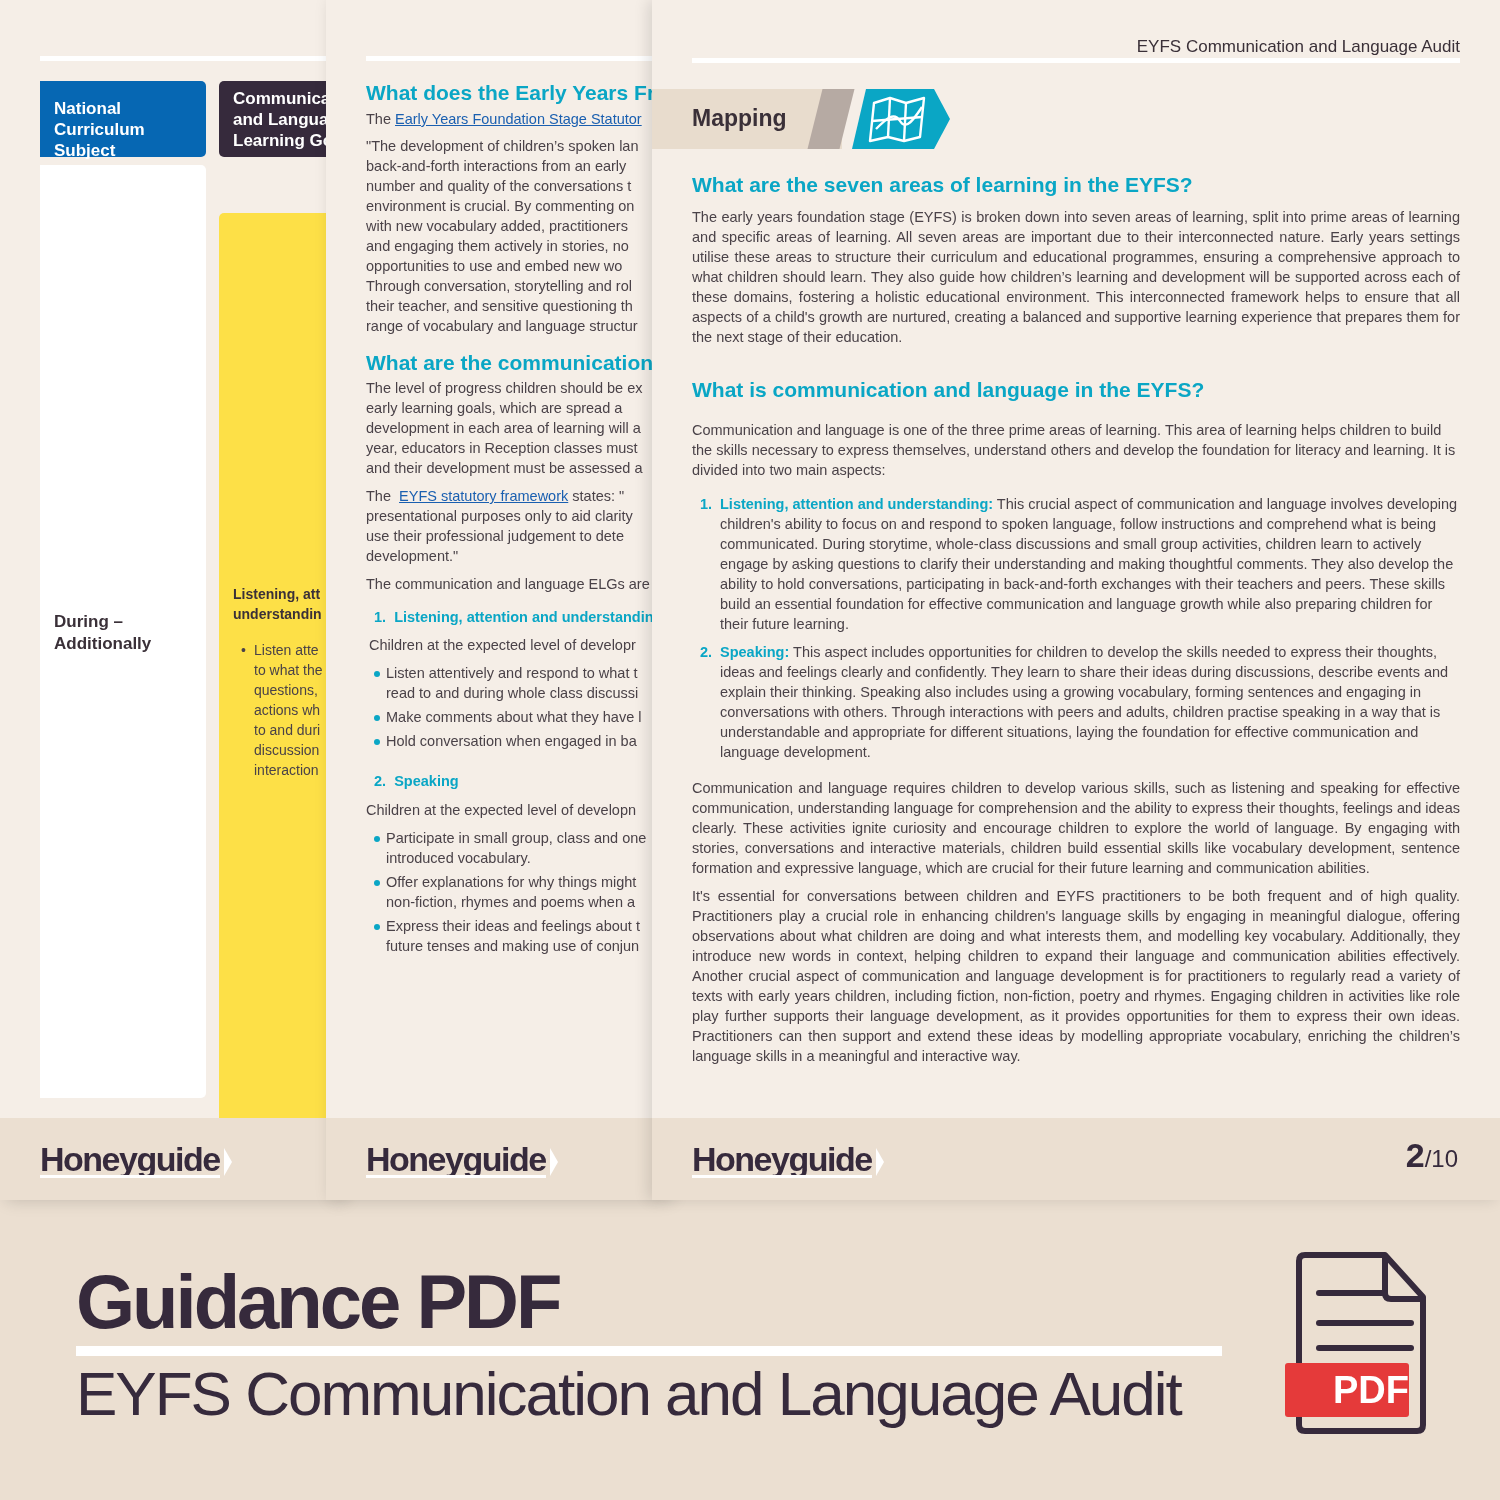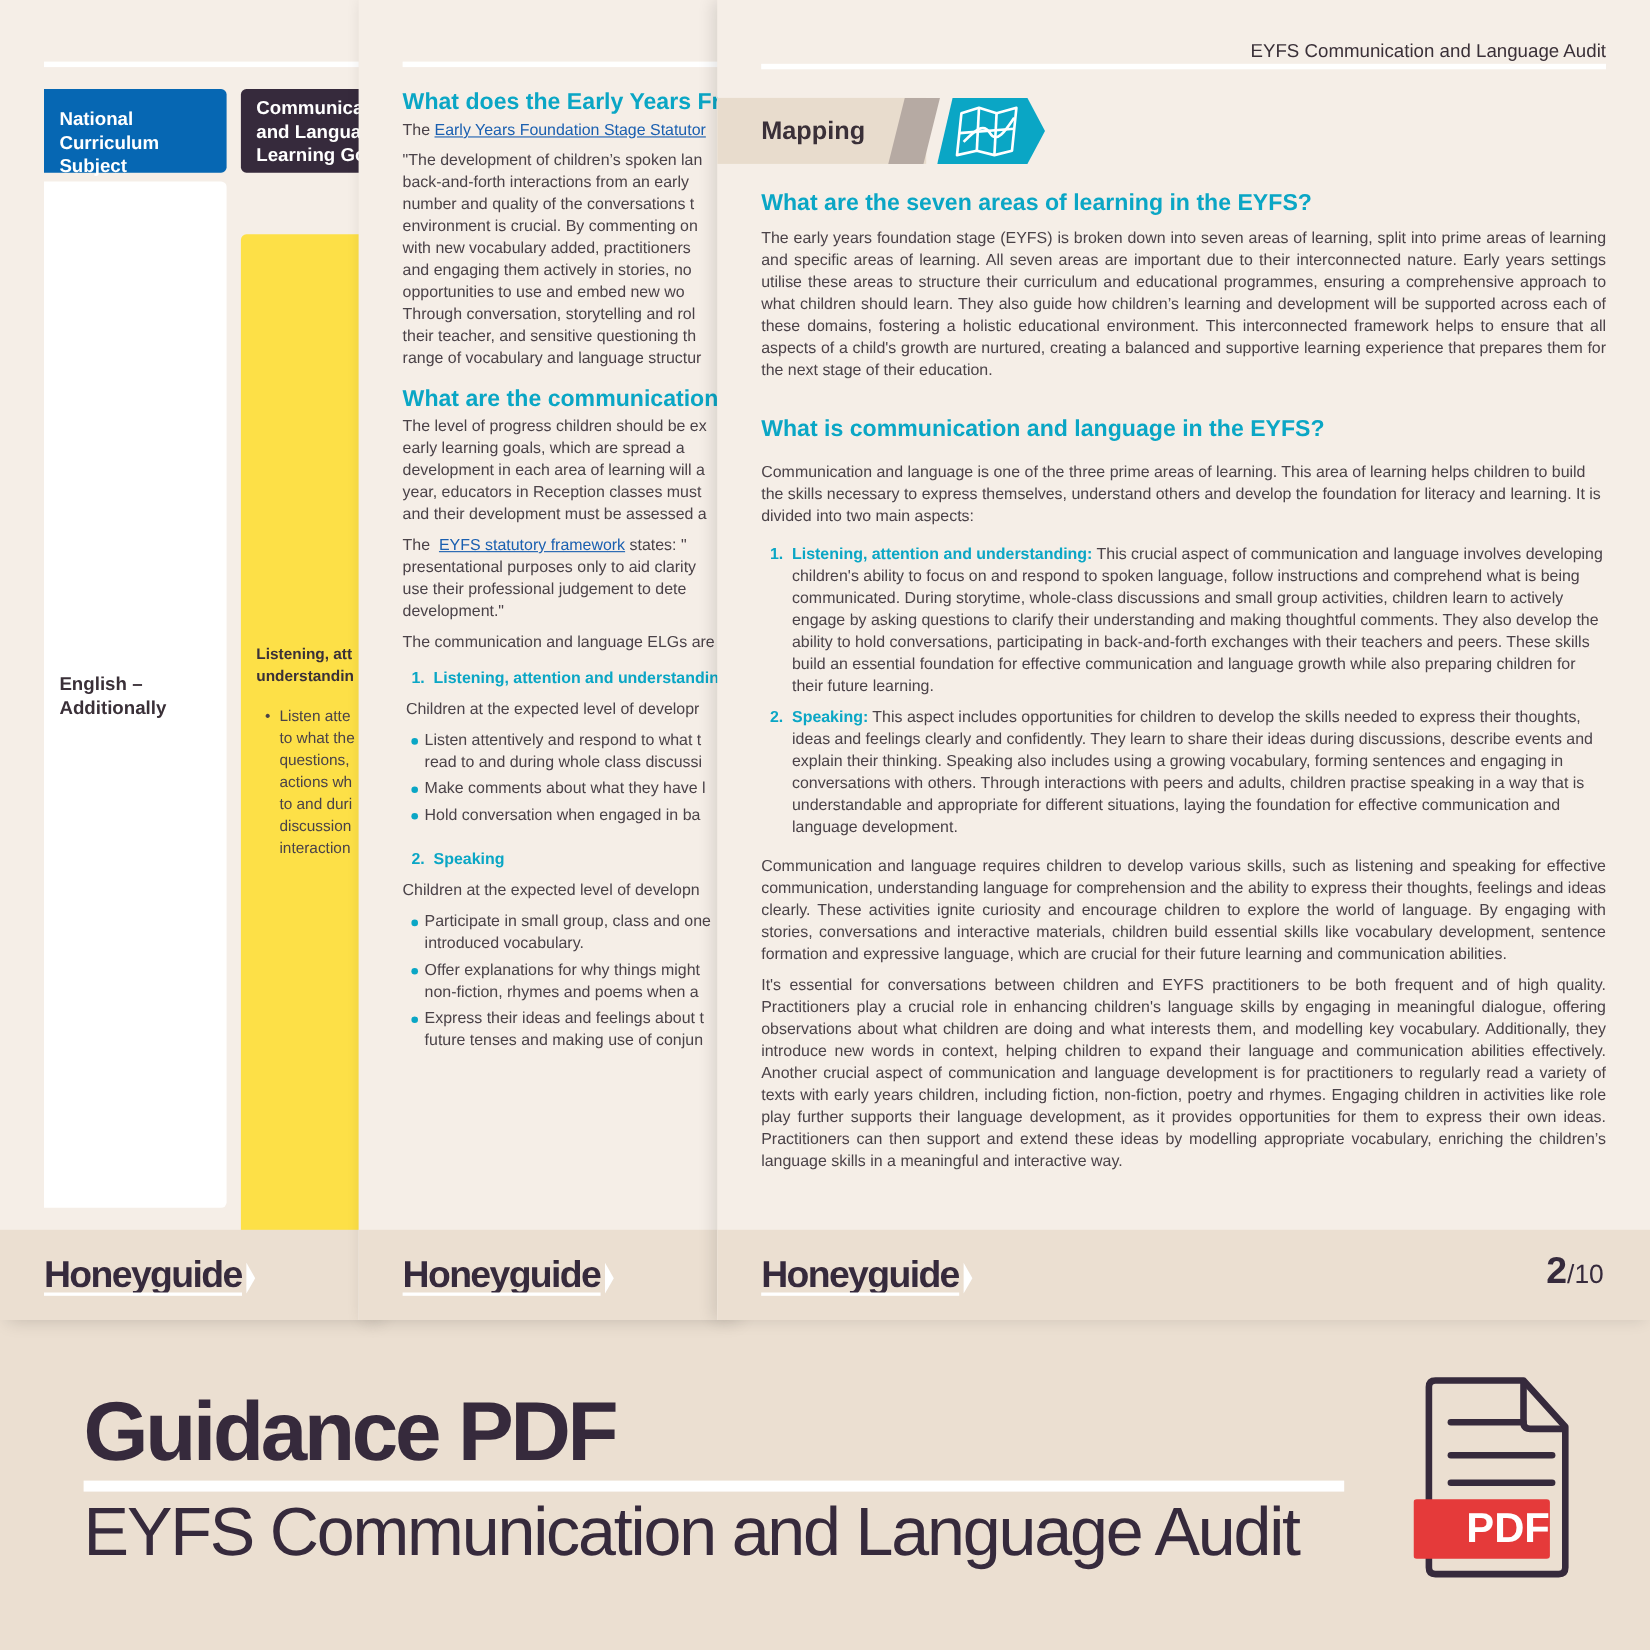--- a/index.html
+++ b/index.html
@@ -153,21 +153,21 @@
     <div>Curriculum</div>
     <div>Subject</div>
   </div>
   <div class="th-dark">
     <div>Communica</div>
     <div>and Langua</div>
     <div>Learning Go</div>
   </div>
   <div class="td-white1">
     <div class="subject-text">
-      <div>English –</div>
+      <div>During –</div>
       <div>Additionally</div>
     </div>
   </div>
   <div class="td-white2">
     <div class="goal-title">
       <div>Listening, att</div>
       <div>understandin</div>
     </div>
     <div class="goal-bullets">
       <div class="b">Listen atte</div>

